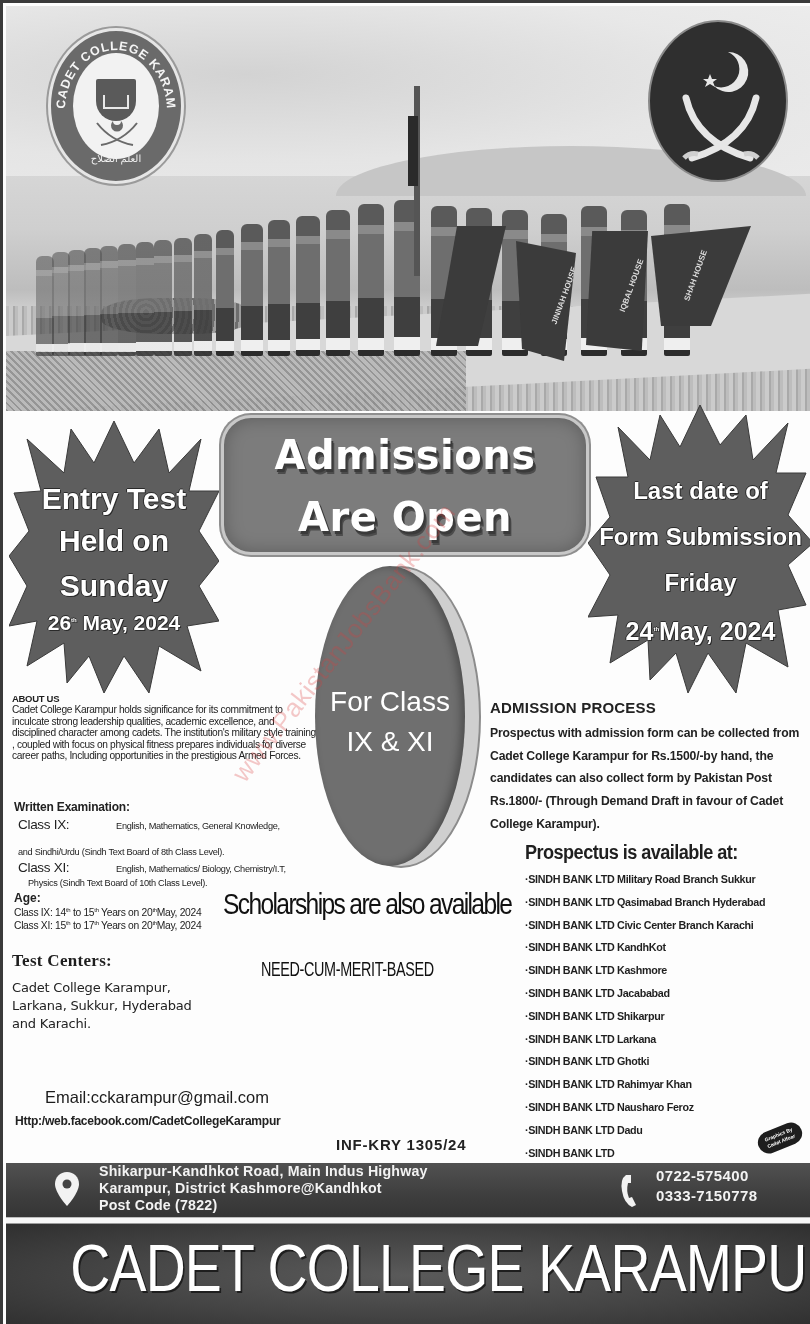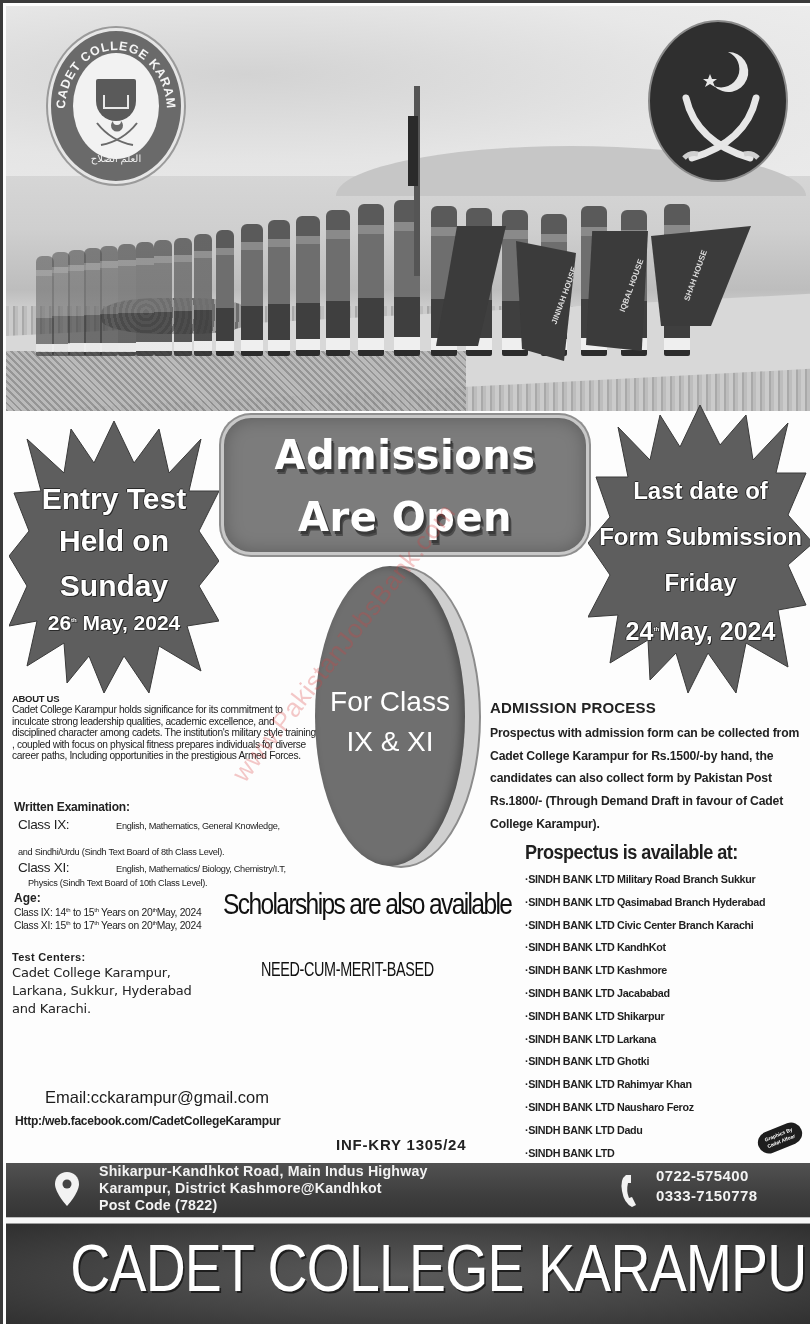--- a/index.html
+++ b/index.html
@@ -61,22 +61,22 @@
     .exam .indent2 { padding-left: 14px; }
     .age { position: absolute; left: 11px; top: 888px; width: 215px; font-size: 10px; color: #222; }
     .age .hd { font-size: 12px; font-weight: bold; }
     .age .ln { font-size: 10.3px; margin-top: 2px; letter-spacing: -0.3px; }
     sup { font-size: 6px; vertical-align: super; }
 
     .scholar { position: absolute; left: 220px; top: 884px; font-family: "Liberation Sans", sans-serif; font-size: 30px; letter-spacing: -2px; transform: scaleX(0.82); transform-origin: left; color: #111; white-space: nowrap; }
     .need { position: absolute; left: 258px; top: 955px; font-size: 20px; transform: scaleX(0.72); transform-origin: left; color: #111; letter-spacing: -0.5px; white-space: nowrap; }
 
     .centers { position: absolute; left: 9px; top: 948px; width: 230px; }
-    .centers .hd { font-family: Liberation Sans, sans-serif; font-size: 11px; font-weight: bold; letter-spacing: 0.3px; }
-    .centers .body { font-family: "DejaVu Sans", sans-serif; font-size: 13px; line-height: 18px; color: #222; letter-spacing: -0.2px; margin-top: 1px; }
+    .centers .hd { font-family: Liberation Serif, serif; font-size: 17px; font-weight: bold; letter-spacing: 0.3px; }
+    .centers .body { font-family: "DejaVu Sans", sans-serif; font-size: 13px; line-height: 18px; color: #222; letter-spacing: -0.2px; margin-top: 8px; }
 
     .email { position: absolute; left: 42px; top: 1085px; font-size: 16.5px; color: #1c1c1c; }
     .fb { position: absolute; left: 12px; top: 1110px; font-size: 13px; font-weight: bold; color: #222; letter-spacing: -0.3px; transform: scaleX(0.93); transform-origin: left; white-space: nowrap; }
     .inf { position: absolute; left: 333px; top: 1133px; font-size: 15px; font-weight: bold; letter-spacing: 0.8px; color: #222; }
 
     
     .process { position: absolute; left: 487px; top: 696px; width: 320px; }
     .process h3 { font-size: 15px; font-weight: bold; color: #222; letter-spacing: 0.2px; }
     .process p { margin-top: 6px; font-size: 12.2px; font-weight: bold; line-height: 22.7px; color: #222; letter-spacing: -0.15px; }
 

